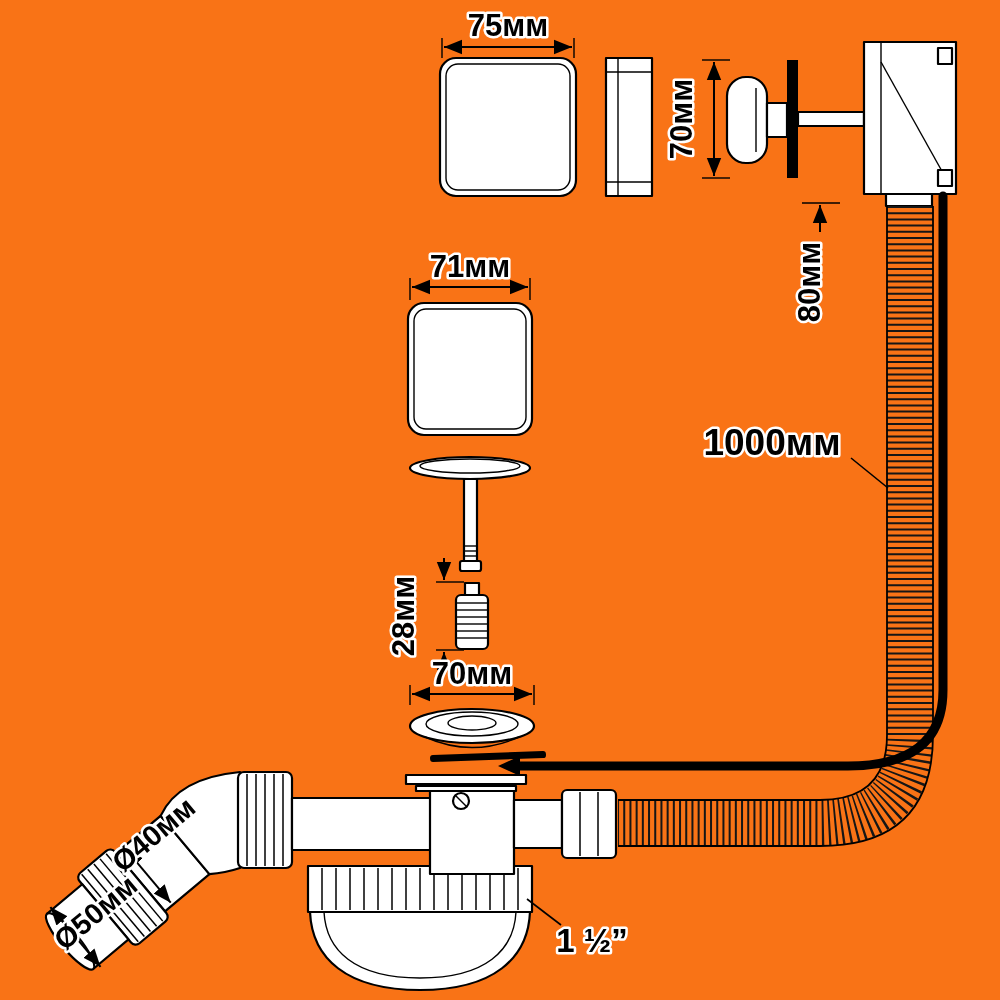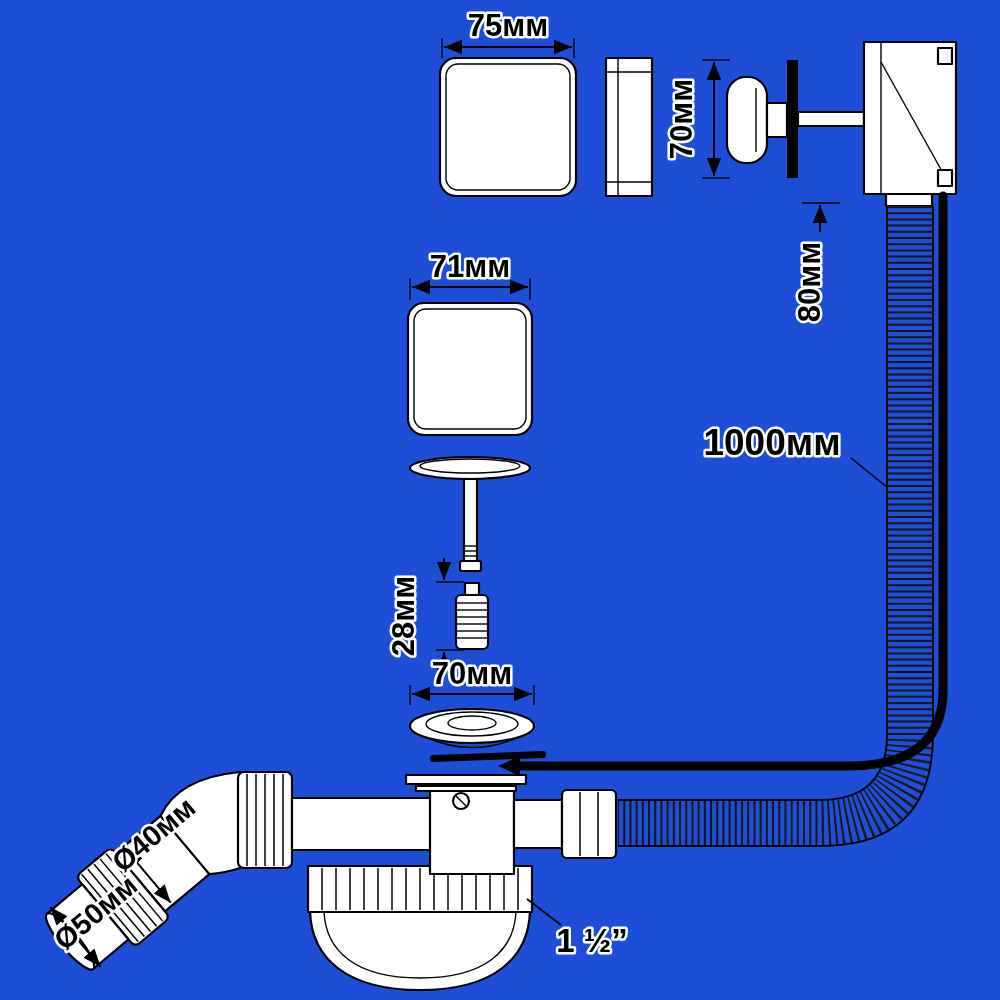--- a/index.html
+++ b/index.html
@@ -1,16 +1,16 @@
 <!DOCTYPE html>
 <html><head>
 <meta charset="utf-8">
 <style>
   html,body{margin:0;padding:0;background:#ffffff;}
-  .stage{width:1000px;height:1000px;position:relative;background:#1d4ed8;}
+  .stage{width:1000px;height:1000px;position:relative;background:#f97316;}
   svg{display:block;}
   .part{fill:#ffffff;stroke:#000000;stroke-width:2.2;stroke-linejoin:round;}
   .thin{fill:none;stroke:#000000;stroke-width:1.4;}
   .solid{fill:#000000;stroke:none;}
   .dline{stroke:#000000;stroke-width:2;fill:none;}
   .lead{stroke:#000000;stroke-width:1.6;fill:none;}
   .rib{stroke:#000000;stroke-width:1.5;fill:none;}
   .hose-ribs{fill:none;stroke:#161616;stroke-width:46;stroke-dasharray:2 4.2;stroke-linecap:butt;}
   .hose-edge{fill:none;stroke:#000;stroke-width:1.8;}
   .cable{fill:none;stroke:#000;stroke-width:9;stroke-linecap:round;}

